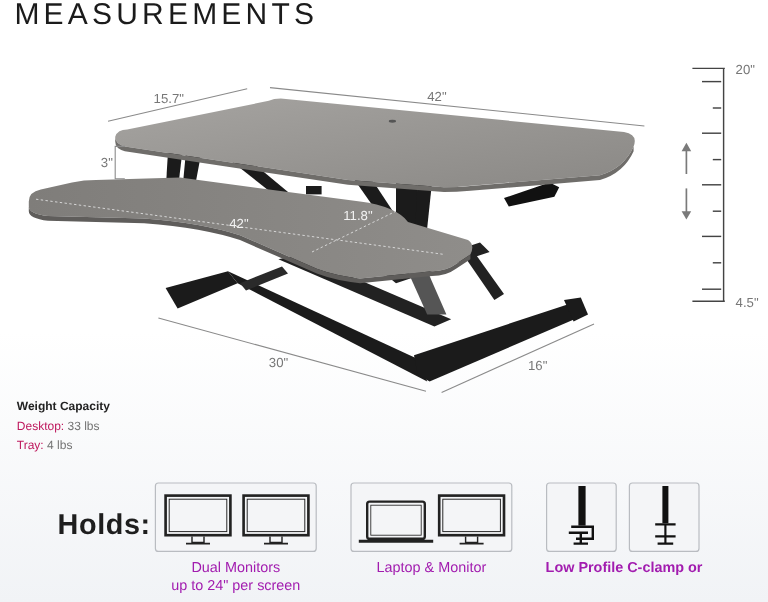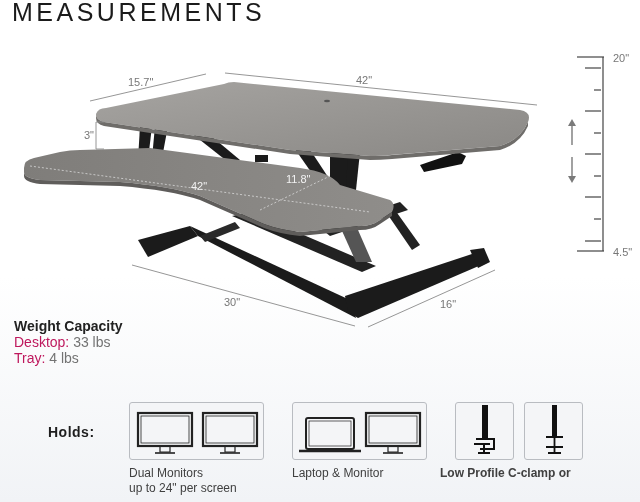--- a/index.html
+++ b/index.html
@@ -11,34 +11,34 @@
     position: relative;
   }
   .title {
     position: absolute; left: 12px; top: -2px;
     font-size: 25px; letter-spacing: 3.5px; font-weight: 400; color: #1b1b1b;
   }
   svg.desk { position: absolute; left: 0; top: 0; }
   .dim-label { font-family: "Liberation Sans", sans-serif; font-size: 11px; fill: #777; }
   .dim-label-light { font-family: "Liberation Sans", sans-serif; font-size: 11px; fill: #f2f2f2; }
   .weight {
-    position: absolute; left: 14px; top: 318px; font-size: 14px; line-height: 16px;
+    position: absolute; left: 14px; top: 332px; font-size: 10px; line-height: 16px;
   }
   .weight .h { font-weight: 700; color: #222; }
   .weight .k { color: #be185d; }
   .weight .v { color: #737373; }
   .holds-label {
-    position: absolute; left: 48px; top: 424px; font-size: 14px; font-weight: 700;
+    position: absolute; left: 48px; top: 424px; font-size: 24px; font-weight: 700;
     color: #1e1e1e; letter-spacing: 0.5px;
   }
   .card {
     position: absolute; border: 1px solid #b9bcc1; border-radius: 3px; background: #f4f5f7;
   }
   .caption {
-    position: absolute; font-size: 12px; color: #404040; line-height: 15px;
+    position: absolute; text-align: center; font-size: 12px; color: #a21caf; line-height: 15px;
   }
 </style>
 </head>
 <body>
 
 <div class="title">MEASUREMENTS</div>
 
 <svg class="desk" width="640" height="330" viewBox="0 0 640 330">
   <defs>
     <linearGradient id="wood" x1="0" y1="0" x2="1" y2="1">

